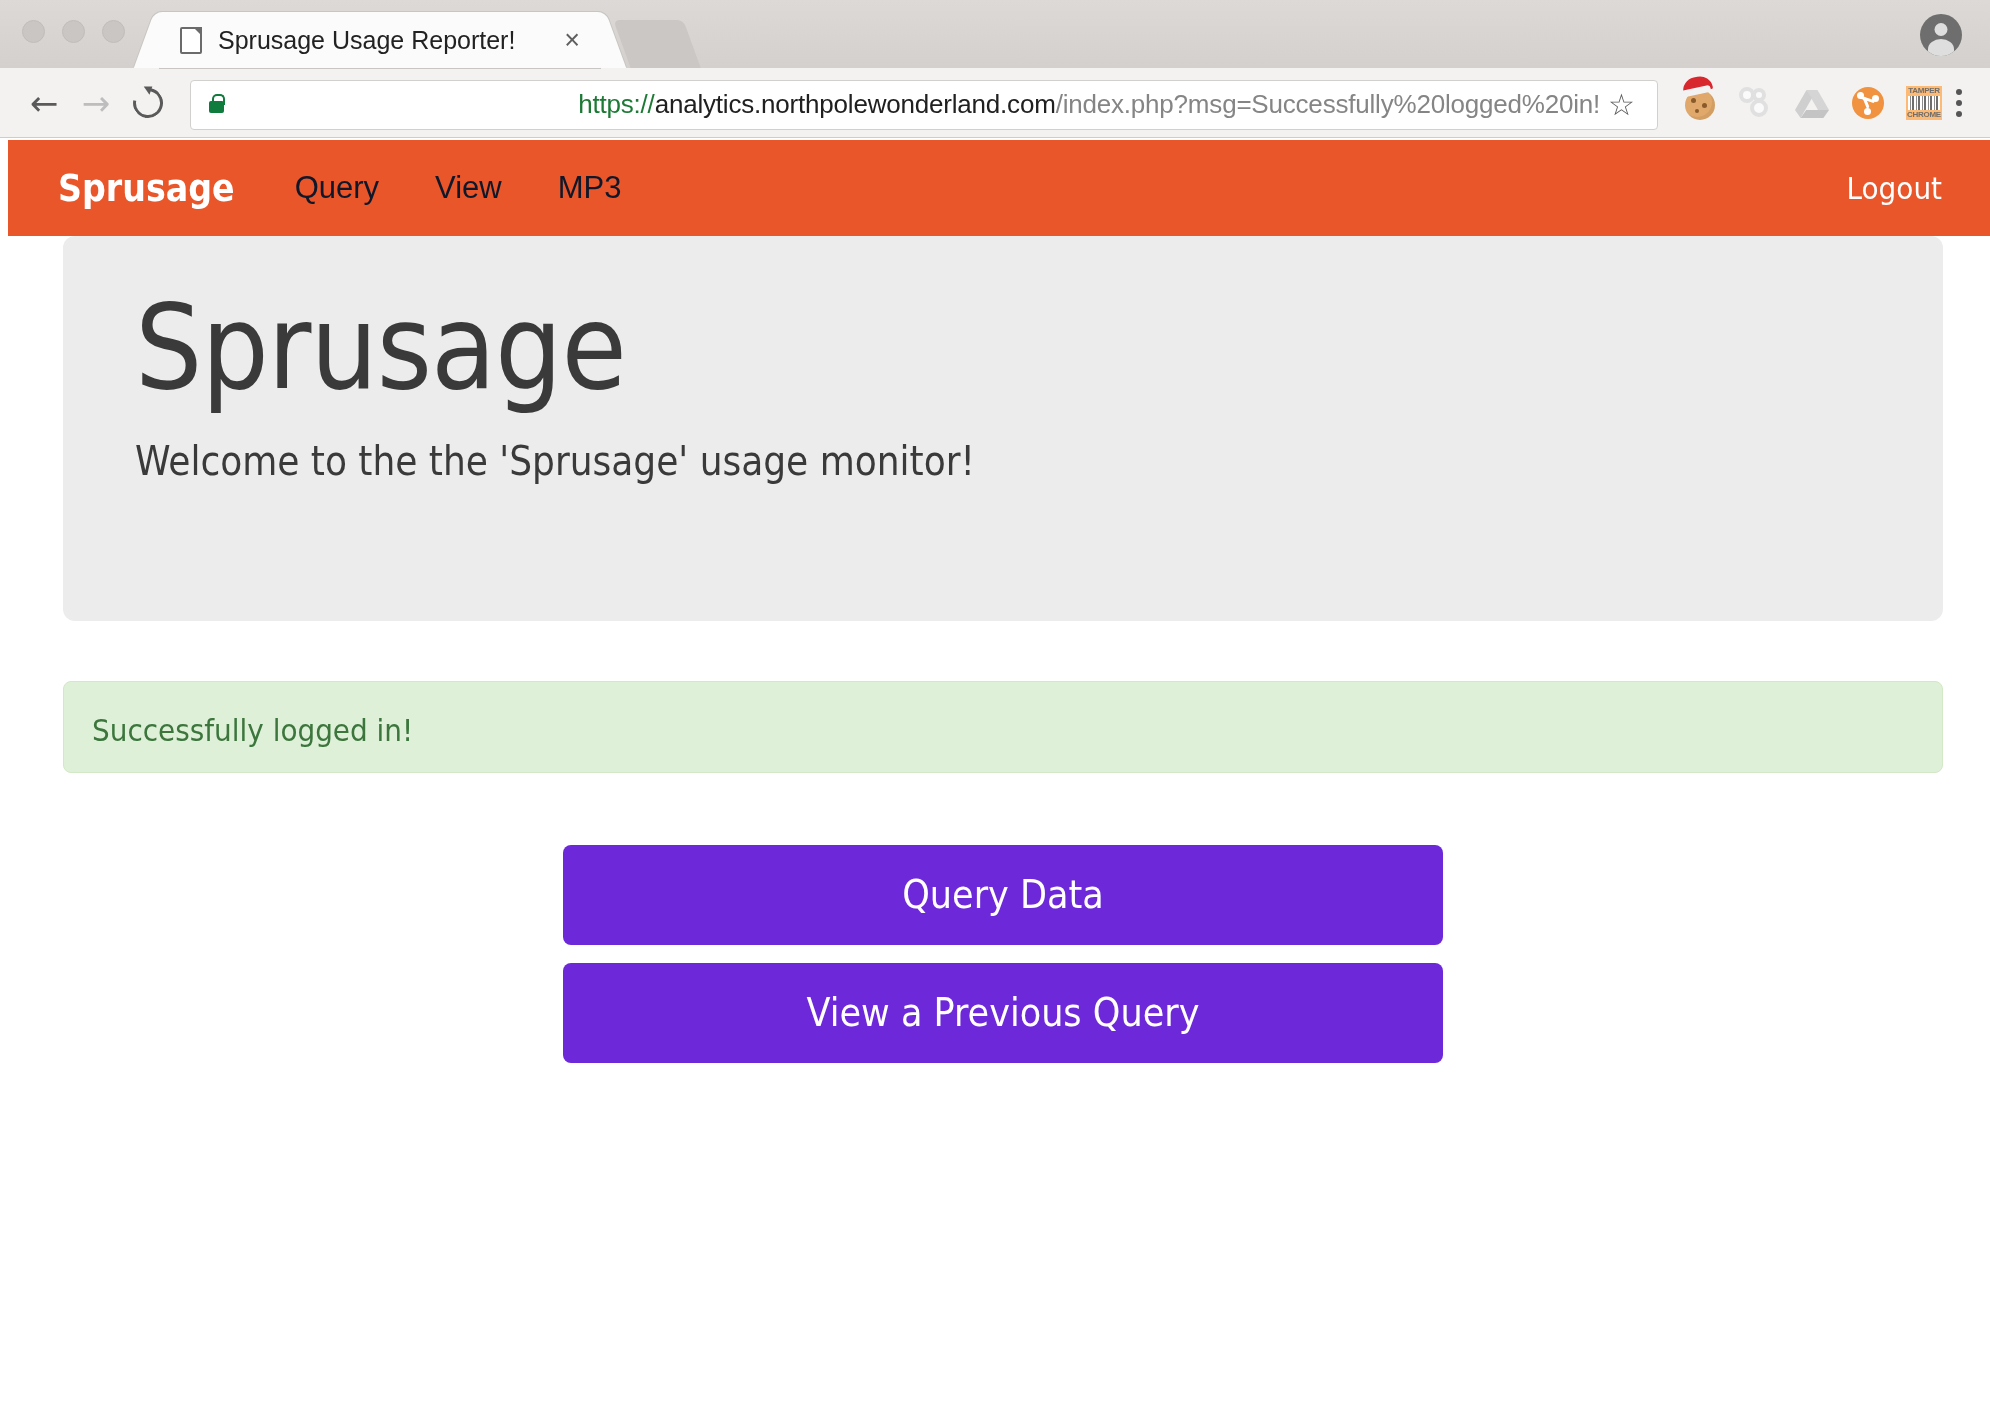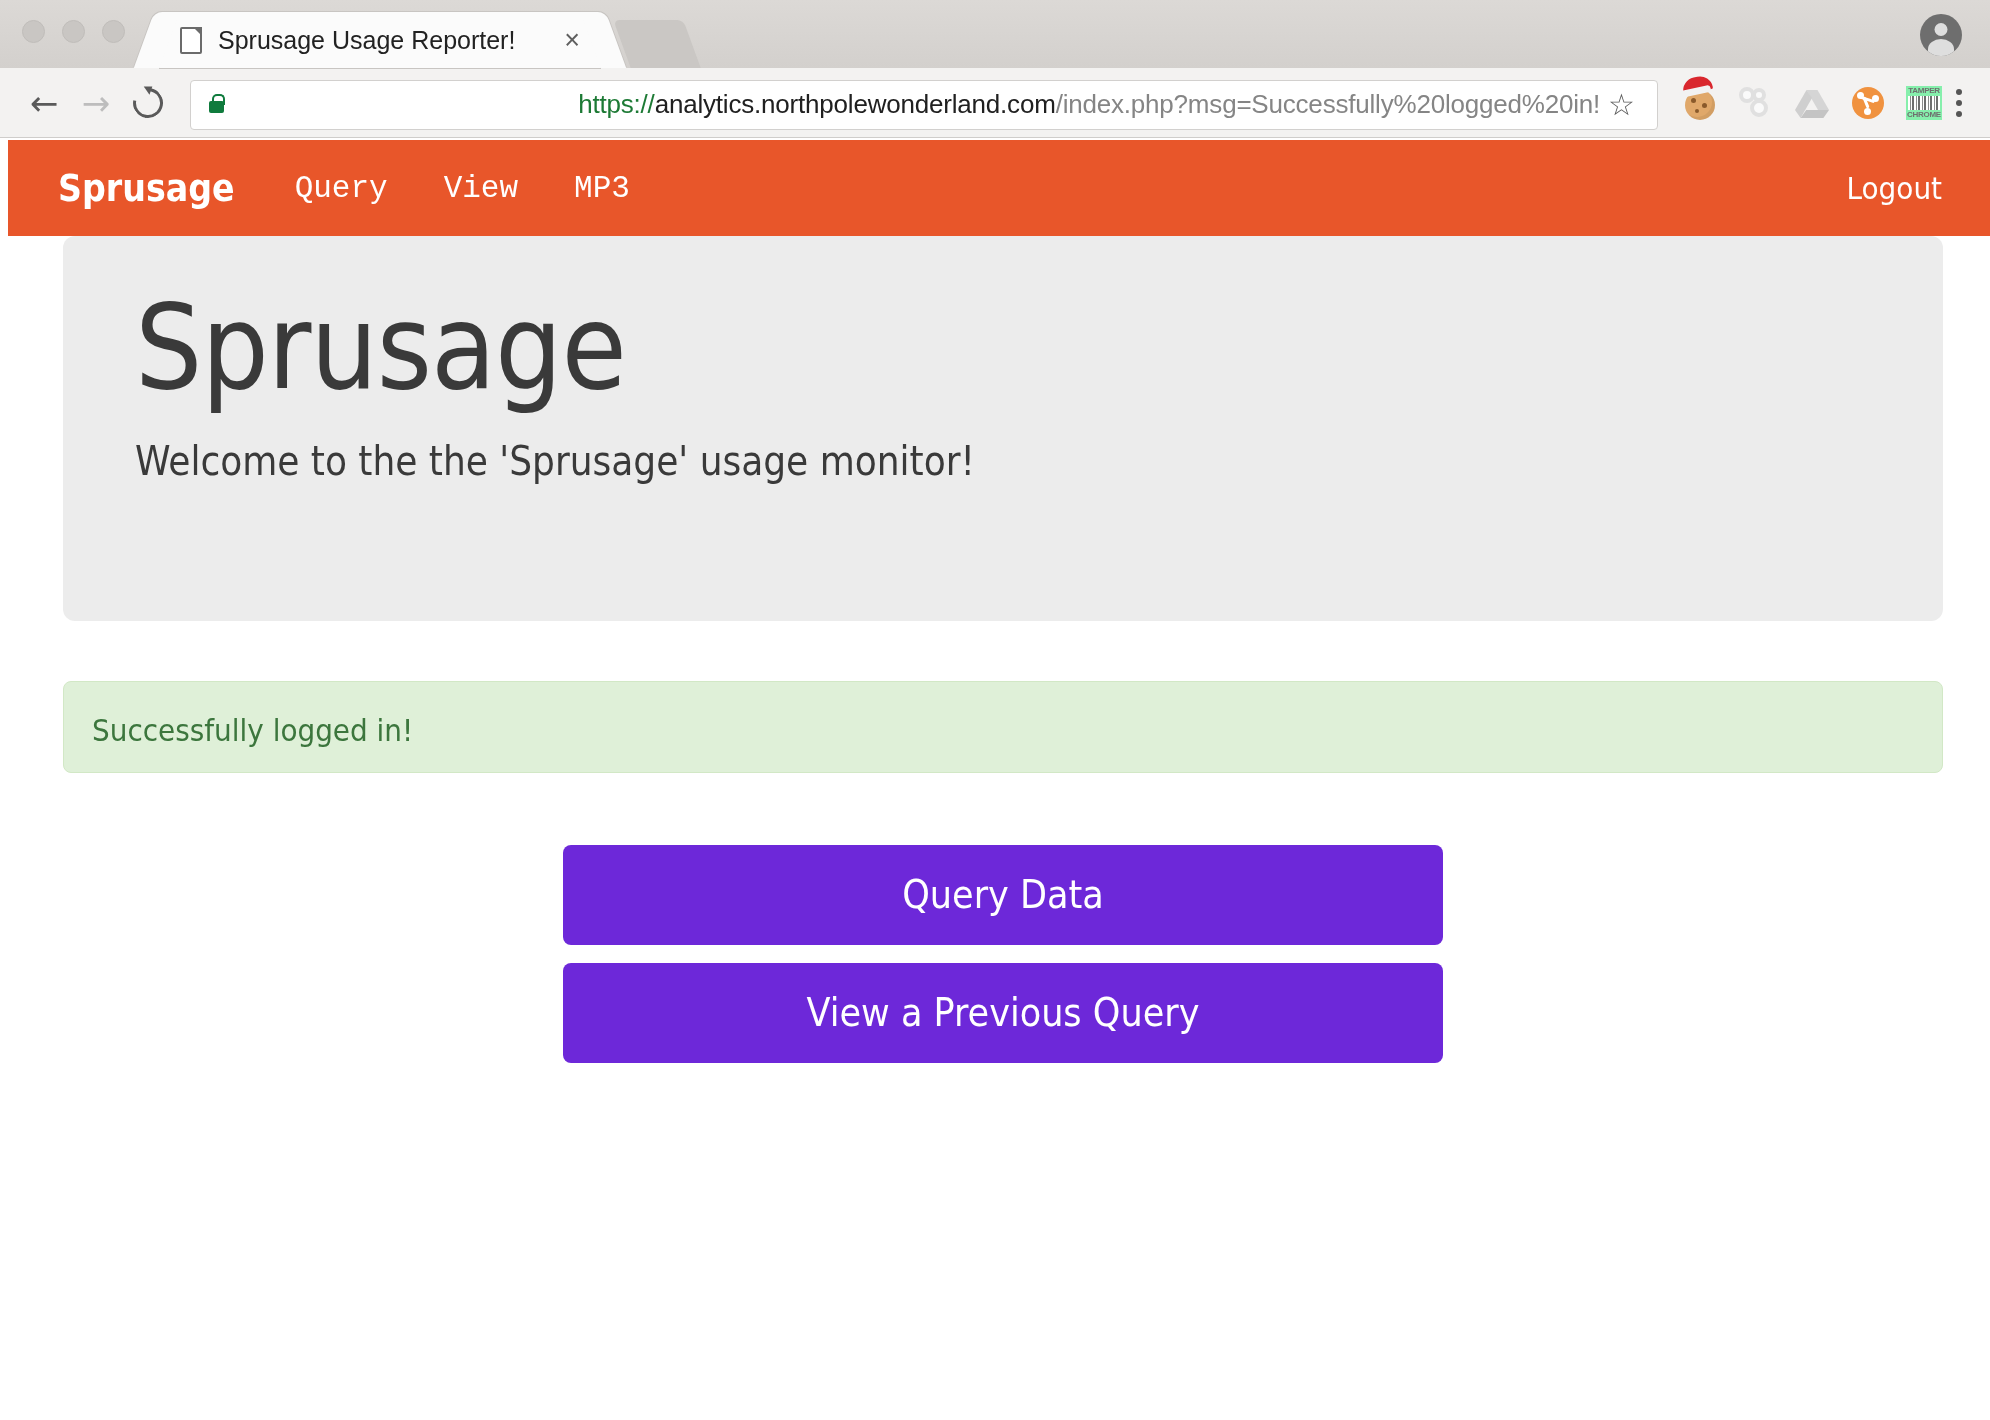--- a/index.html
+++ b/index.html
@@ -294,21 +294,21 @@
     position: absolute;
     background: #ffffff;
     height: 3px;
     border-radius: 2px;
   }
   .ico-share .bar1 { width: 15px; left: 8px; top: 11px; transform: rotate(18deg); }
   .ico-share .bar2 { width: 12px; left: 8px; top: 14px; transform: rotate(68deg); }
   
   .ico-tamper {
     width: 36px; height: 34px;
-    background: #86efac;
+    background: #fdba74;
     display: flex;
     flex-direction: column;
     justify-content: space-between;
     align-items: center;
     padding: 1px 0;
   }
   .ico-tamper .t {
     font-family: "Liberation Sans", sans-serif;
     font-size: 8px;
     font-weight: bold;
@@ -350,23 +350,23 @@
   .navbar .brand {
     font-family: "DejaVu Sans Condensed", "DejaVu Sans", sans-serif;
     font-size: 37px;
     font-weight: bold;
     color: #ffffff;
     margin-right: 60px;
     cursor: pointer;
     white-space: nowrap;
   }
   .navbar .nav-link {
-    font-family: Liberation Mono, monospace;
+    font-family: Liberation Sans, sans-serif;
     font-size: 31px;
-    color: #ffffff;
+    color: #0f172a;
     margin-right: 56px;
     cursor: pointer;
     white-space: nowrap;
   }
   .navbar .logout {
     font-family: "DejaVu Sans Condensed", "DejaVu Sans", sans-serif;
     font-size: 31px;
     color: #ffffff;
     position: absolute;
     right: 56px;

